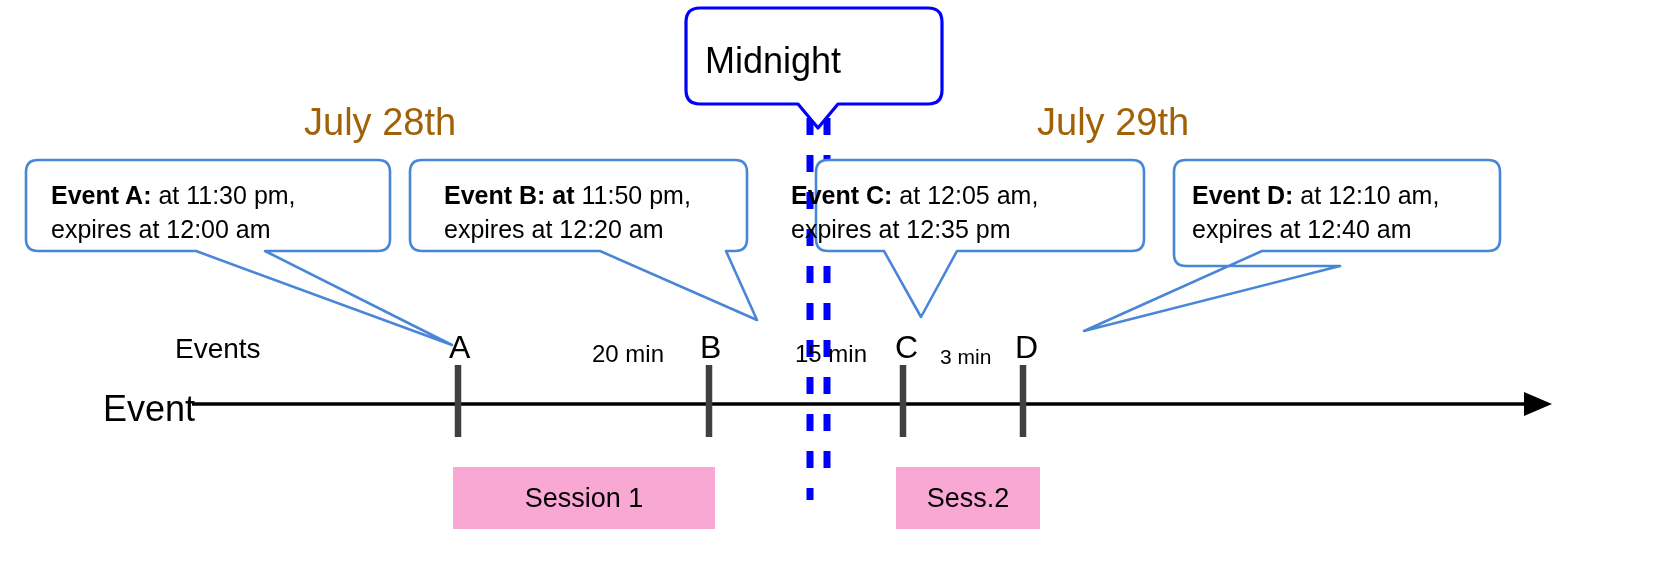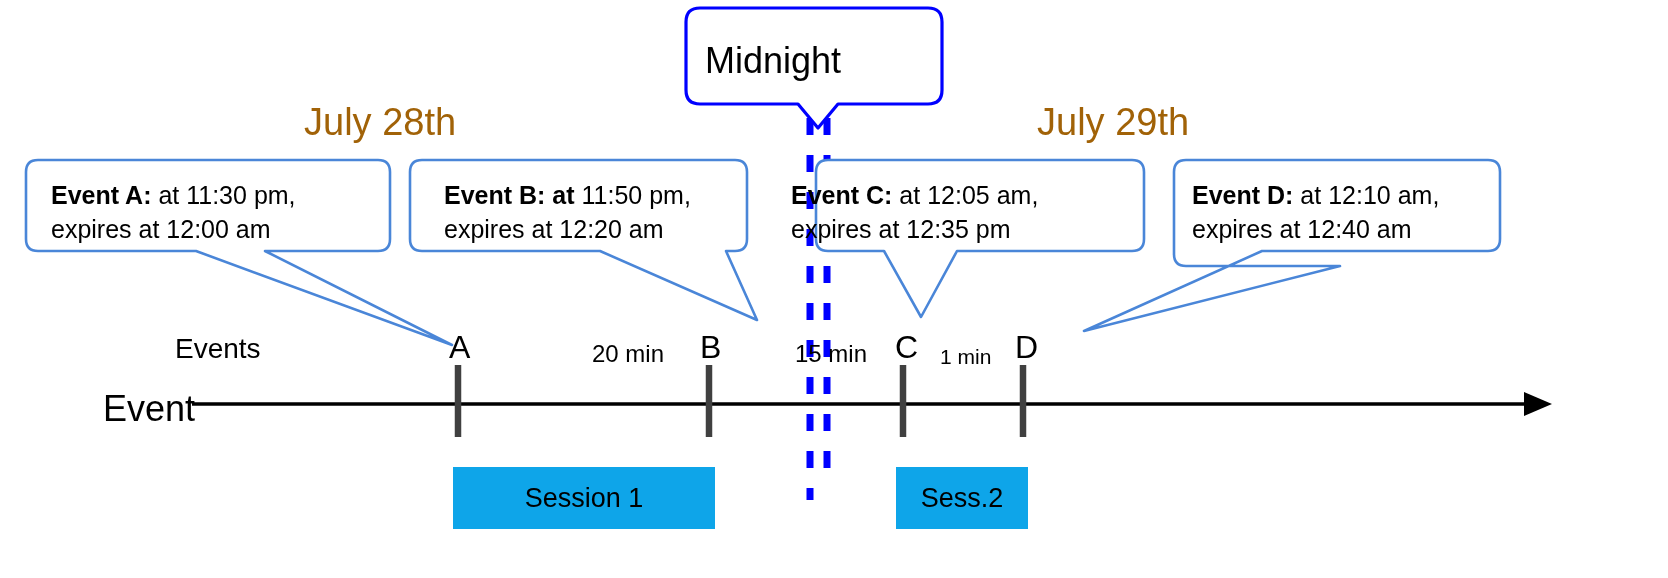--- a/index.html
+++ b/index.html
@@ -87,37 +87,37 @@
     white-space: nowrap;
     font-size: 24px;
   }
   #gap-20min { left: 592px; top: 340px; }
   #gap-15min { left: 795px; top: 340px; }
   #gap-5min  { left: 940px; top: 345px; font-size: 21px; }
 
   
   .session-box {
     position: absolute;
-    background: #0ea5e9;
+    background: #f9a8d4;
     display: flex;
     align-items: center;
     justify-content: center;
     font-size: 27px;
     color: #000;
   }
   #session-box-1 {
     left: 453px;
     top: 467px;
     width: 262px;
     height: 62px;
   }
   #session-box-2 {
     left: 896px;
     top: 467px;
-    width: 132px;
+    width: 144px;
     height: 62px;
   }
 </style>
 </head>
 <body>
 
 <div id="stage">
 
   <svg id="vector-layer" viewBox="0 0 1668 578">
 
@@ -250,21 +250,21 @@
   <div class="txt" id="events-row-label">Events</div>
   <div class="txt" id="user-row-label">Event</div>
 
   <div class="tick-letter" id="tick-letter-a">A</div>
   <div class="tick-letter" id="tick-letter-b">B</div>
   <div class="tick-letter" id="tick-letter-c">C</div>
   <div class="tick-letter" id="tick-letter-d">D</div>
 
   <div class="gap-label" id="gap-20min">20 min</div>
   <div class="gap-label" id="gap-15min">15 min</div>
-  <div class="gap-label" id="gap-5min">1 min</div>
+  <div class="gap-label" id="gap-5min">3 min</div>
 
   <div class="session-box" id="session-box-1">
     <span>Session 1</span>
   </div>
   <div class="session-box" id="session-box-2">
     <span>Sess.2</span>
   </div>
 
 </div>
 

